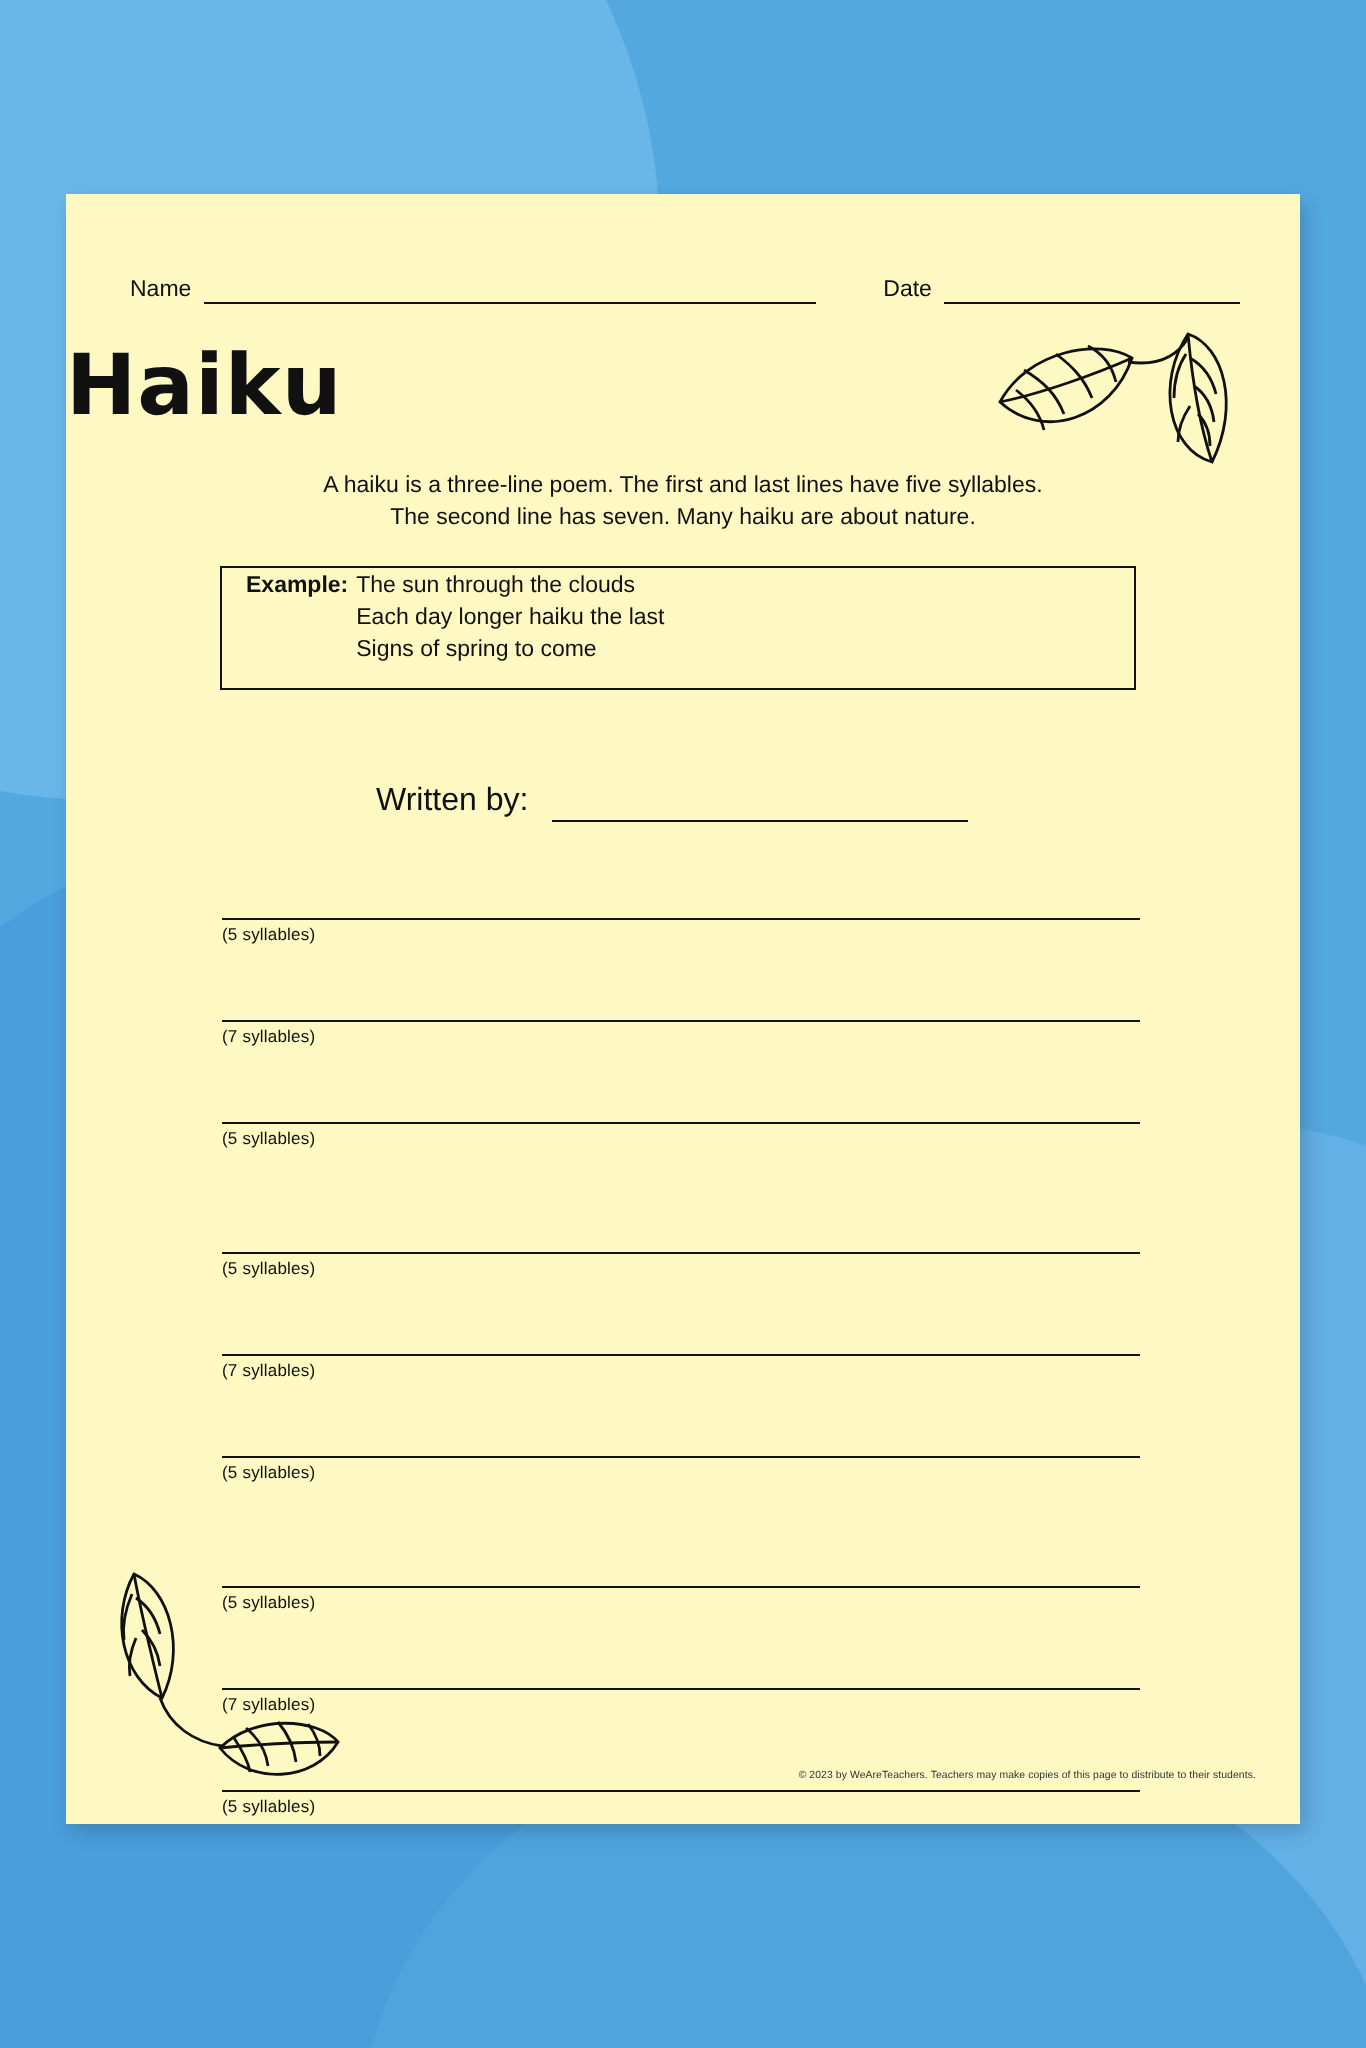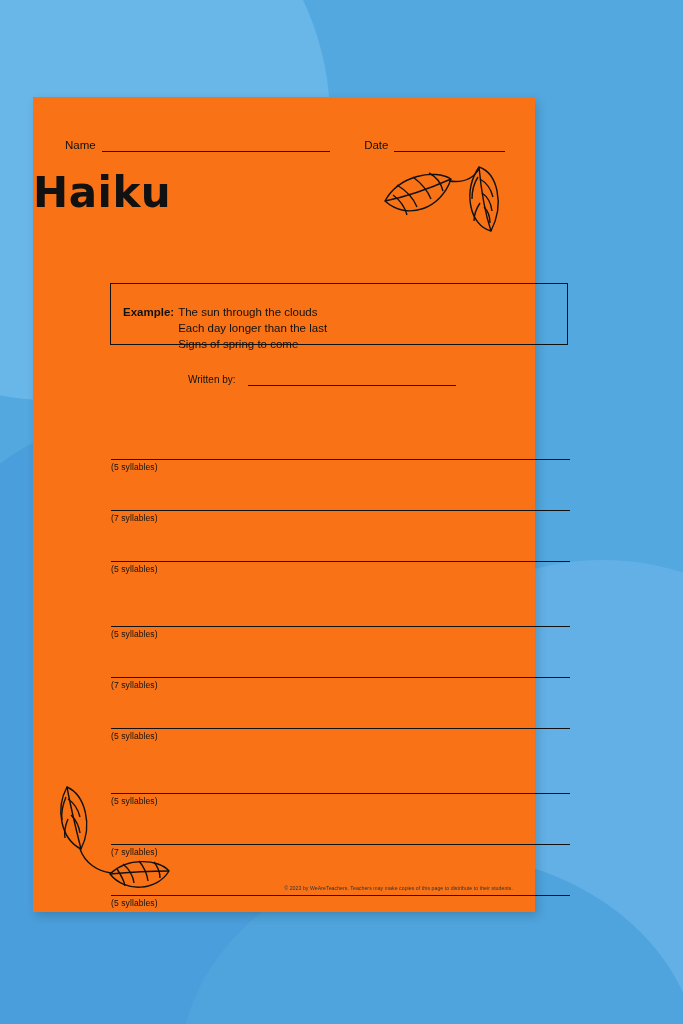--- a/index.html
+++ b/index.html
@@ -56,23 +56,23 @@
     height: 430px;
     border-radius: 50%;
     background: #4fa4dd;
   }
 
   
   .page {
     position: absolute;
     left: 33px;
     top: 97px;
-    width: 502px;
+    width: 617px;
     height: 815px;
-    background: #f97316;
+    background: #fef9c3;
     box-shadow: 3px 4px 9px rgba(0,0,0,0.17);
   }
   .page-inner {
     position: absolute;
     left: 0; top: 0; right: 0; bottom: 0;
   }
 
   
   .name-date-row {
     position: absolute;
@@ -127,21 +127,21 @@
 
   
   .example-box {
     position: absolute;
     left: 77px;
     top: 186px;
     width: 458px;
     height: 62px;
     border: 1.2px solid #111;
     box-sizing: border-box;
-    padding: 21px 0 0 12px;
+    padding: 2px 0 0 12px;
     display: flex;
   }
   .example-label {
     font-size: 11.5px;
     font-weight: 700;
     color: #111;
     padding-top: 1px;
     white-space: nowrap;
   }
   .example-lines {
@@ -153,21 +153,22 @@
 
   
   .written-by {
     position: absolute;
     left: 155px;
     top: 275px;
     display: flex;
     align-items: flex-end;
   }
   .written-by .field-label {
-    font-size: 10px;
+    font-size: 16px;
+    margin-top: 20px;
   }
   .written-rule {
     width: 208px;
     border-bottom: 1.6px solid #111;
     height: 13px;
     margin-left: 12px;
   }
 
   
   .lines-area {
@@ -261,26 +262,30 @@
           <path d="M100 8 C102 30, 106 54, 112 72"></path>
           <path d="M101 20 C108 24, 112 30, 114 38"></path>
           <path d="M103 34 C109 38, 112 44, 113 52"></path>
           <path d="M99 18 C95 24, 93 32, 93 40"></path>
           <path d="M105 48 C109 52, 111 58, 111 64"></path>
           <path d="M101 44 C97 50, 95 56, 95 62"></path>
         </g>
       </svg>
     </div>
 
+    <div class="intro">
+      <div>A haiku is a three-line poem. The first and last lines have five syllables.</div>
+      <div>The second line has seven. Many haiku are about nature.</div>
+    </div>
 
     <div class="example-box">
       <div class="example-label">Example:</div>
       <div class="example-lines">
         <div>The sun through the clouds</div>
-        <div>Each day longer than the last</div>
+        <div>Each day longer haiku the last</div>
         <div>Signs of spring to come</div>
       </div>
     </div>
 
     <div class="written-by">
       <span class="field-label">Written by:</span>
       <span class="written-rule"></span>
     </div>
 
     <div class="lines-area">

